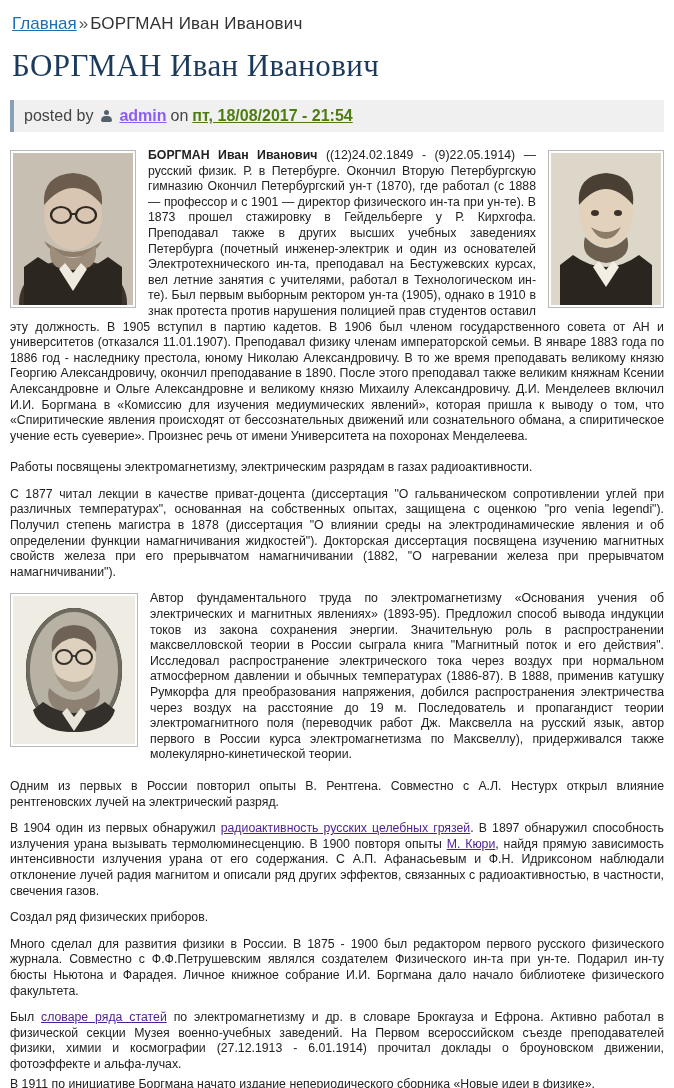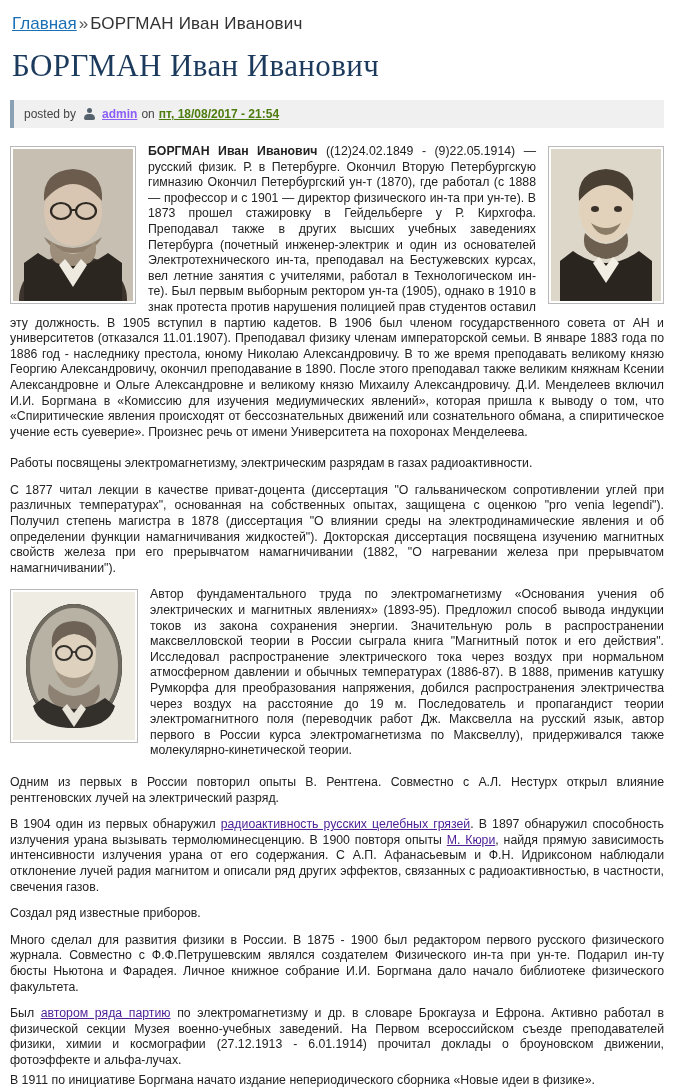--- a/index.html
+++ b/index.html
@@ -44,21 +44,21 @@
     font-weight: normal;
     color: #1b3a5c;
     margin: 0 0 16px 2px;
     letter-spacing: 0.4px;
   }
   
   .meta-bar {
     background: #f0f0f0;
     border-left: 4px solid #8aa0b4;
     padding: 7px 10px;
-    font-size: 12px;
+    font-size: 16px;
     color: #444;
     margin: 0 0 16px 0;
     display: flex;
     align-items: center;
     gap: 4px;
   }
   .meta-bar .author {
     color: #8b5cf6;
     text-decoration: underline;
     font-weight: bold;
@@ -211,24 +211,24 @@
           <path d="M54 112 l7 9 l7 -9 l5 5 l-12 18 l-12 -18z" fill="#e8e4da"></path>
         </svg>
       </span>
       <p>Автор фундаментального труда по электромагнетизму «Основания учения об электрических и магнитных явлениях» (1893-95). Предложил способ вывода индукции токов из закона сохранения энергии. Значительную роль в распространении максвелловской теории в России сыграла книга "Магнитный поток и его действия". Исследовал распространение электрического тока через воздух при нормальном атмосферном давлении и обычных температурах (1886-87). В 1888, применив катушку Румкорфа для преобразования напряжения, добился распространения электричества через воздух на расстояние до 19 м. Последователь и пропагандист теории электромагнитного поля (переводчик работ Дж. Максвелла на русский язык, автор первого в России курса электромагнетизма по Максвеллу), придерживался также молекулярно-кинетической теории.</p>
     </div>
 
     <p>Одним из первых в России повторил опыты В. Рентгена. Совместно с А.Л. Нестурх открыл влияние рентгеновских лучей на электрический разряд.</p>
 
     <p><span>В 1904 один из первых обнаружил </span><a href="#">радиоактивность русских целебных грязей</a><span>. В 1897 обнаружил способность излучения урана вызывать термолюминесценцию. В 1900 повторя опыты </span><a href="#">М. Кюри</a><span>, найдя прямую зависимость интенсивности излучения урана от его содержания. С А.П. Афанасьевым и Ф.Н. Идриксоном наблюдали отклонение лучей радия магнитом и описали ряд других эффектов, связанных с радиоактивностью, в частности, свечения газов.</span></p>
 
-    <p>Создал ряд известные приборов.</p>
+    <p>Создал ряд физических приборов.</p>
 
     <p>Много сделал для развития физики в России. В 1875 - 1900 был редактором первого русского физического журнала. Совместно с Ф.Ф.Петрушевским являлся создателем Физического ин-та при ун-те. Подарил ин-ту бюсты Ньютона и Фарадея. Личное книжное собрание И.И. Боргмана дало начало библиотеке физического факультета.</p>
 
-    <p class="tight"><span>Был </span><a href="#">автором ряда партию</a><span> по электромагнетизму и др. в словаре Брокгауза и Ефрона. Активно работал в физической секции Музея военно-учебных заведений. На Первом всероссийском съезде преподавателей физики, химии и космографии (27.12.1913 - 6.01.1914) прочитал доклады о броуновском движении, фотоэффекте и альфа-лучах.</span></p>
+    <p class="tight"><span>Был </span><a href="#">словаре ряда статей</a><span> по электромагнетизму и др. в словаре Брокгауза и Ефрона. Активно работал в физической секции Музея военно-учебных заведений. На Первом всероссийском съезде преподавателей физики, химии и космографии (27.12.1913 - 6.01.1914) прочитал доклады о броуновском движении, фотоэффекте и альфа-лучах.</span></p>
 
     <p class="tight">В 1911 по инициативе Боргмана начато издание непериодического сборника «Новые идеи в физике».</p>
 
     <p><span>Учениками Боргмана были многие известные физики (Д.С. Рождественский, А.П. Афанасьев, Н.А. Булгаков, Б.П. Вейнберг, В.К. Лебединский, М.А. Левитская, В.Ф. Миткевич, Л.В. Мысовский, К.Ф. Нестурх, Д.А. Рожанский, Б.Л. Розинг, А.И. Садовский, В.В.Скобельцын, </span></p>
 
   </div>
 </div>
 
 </body></html>

